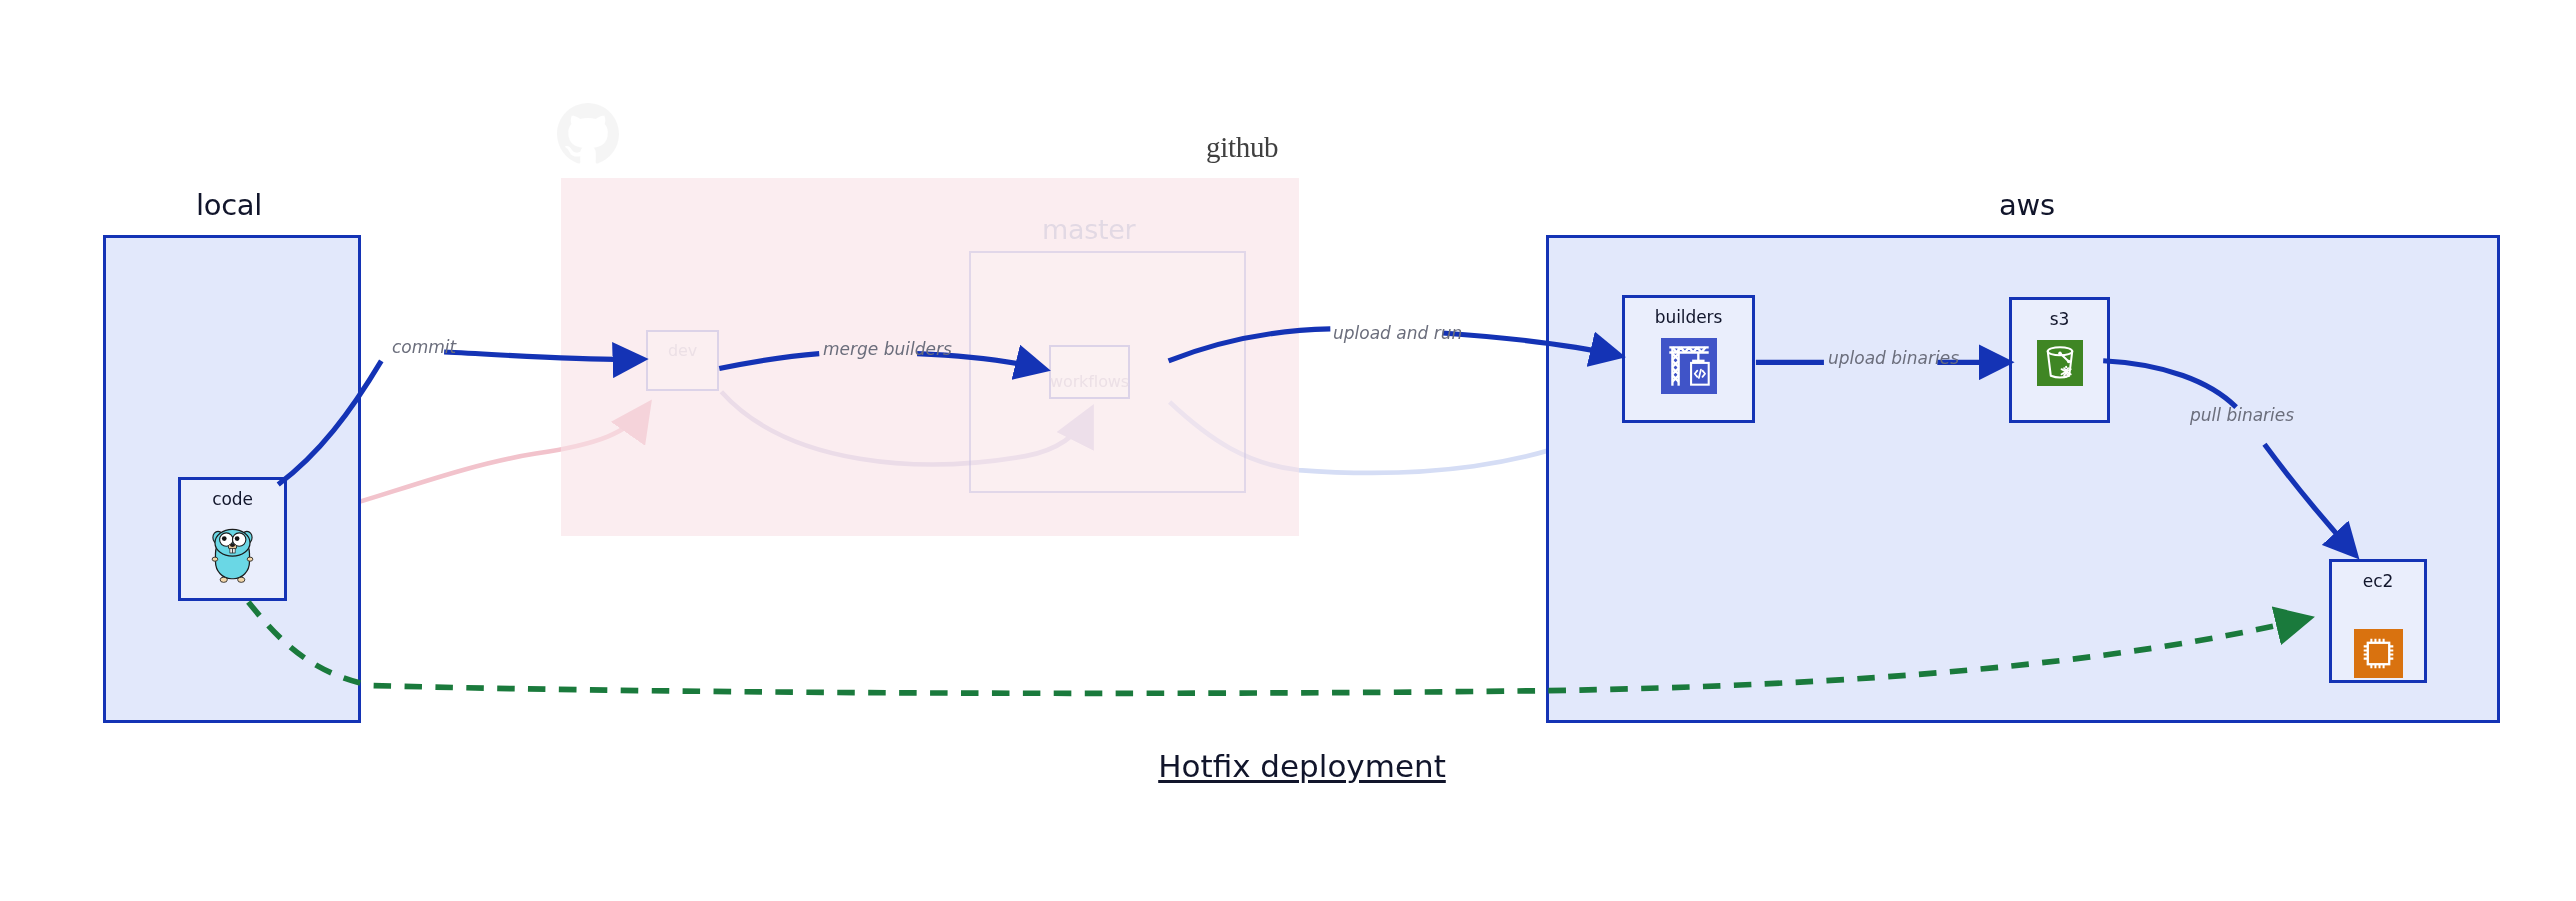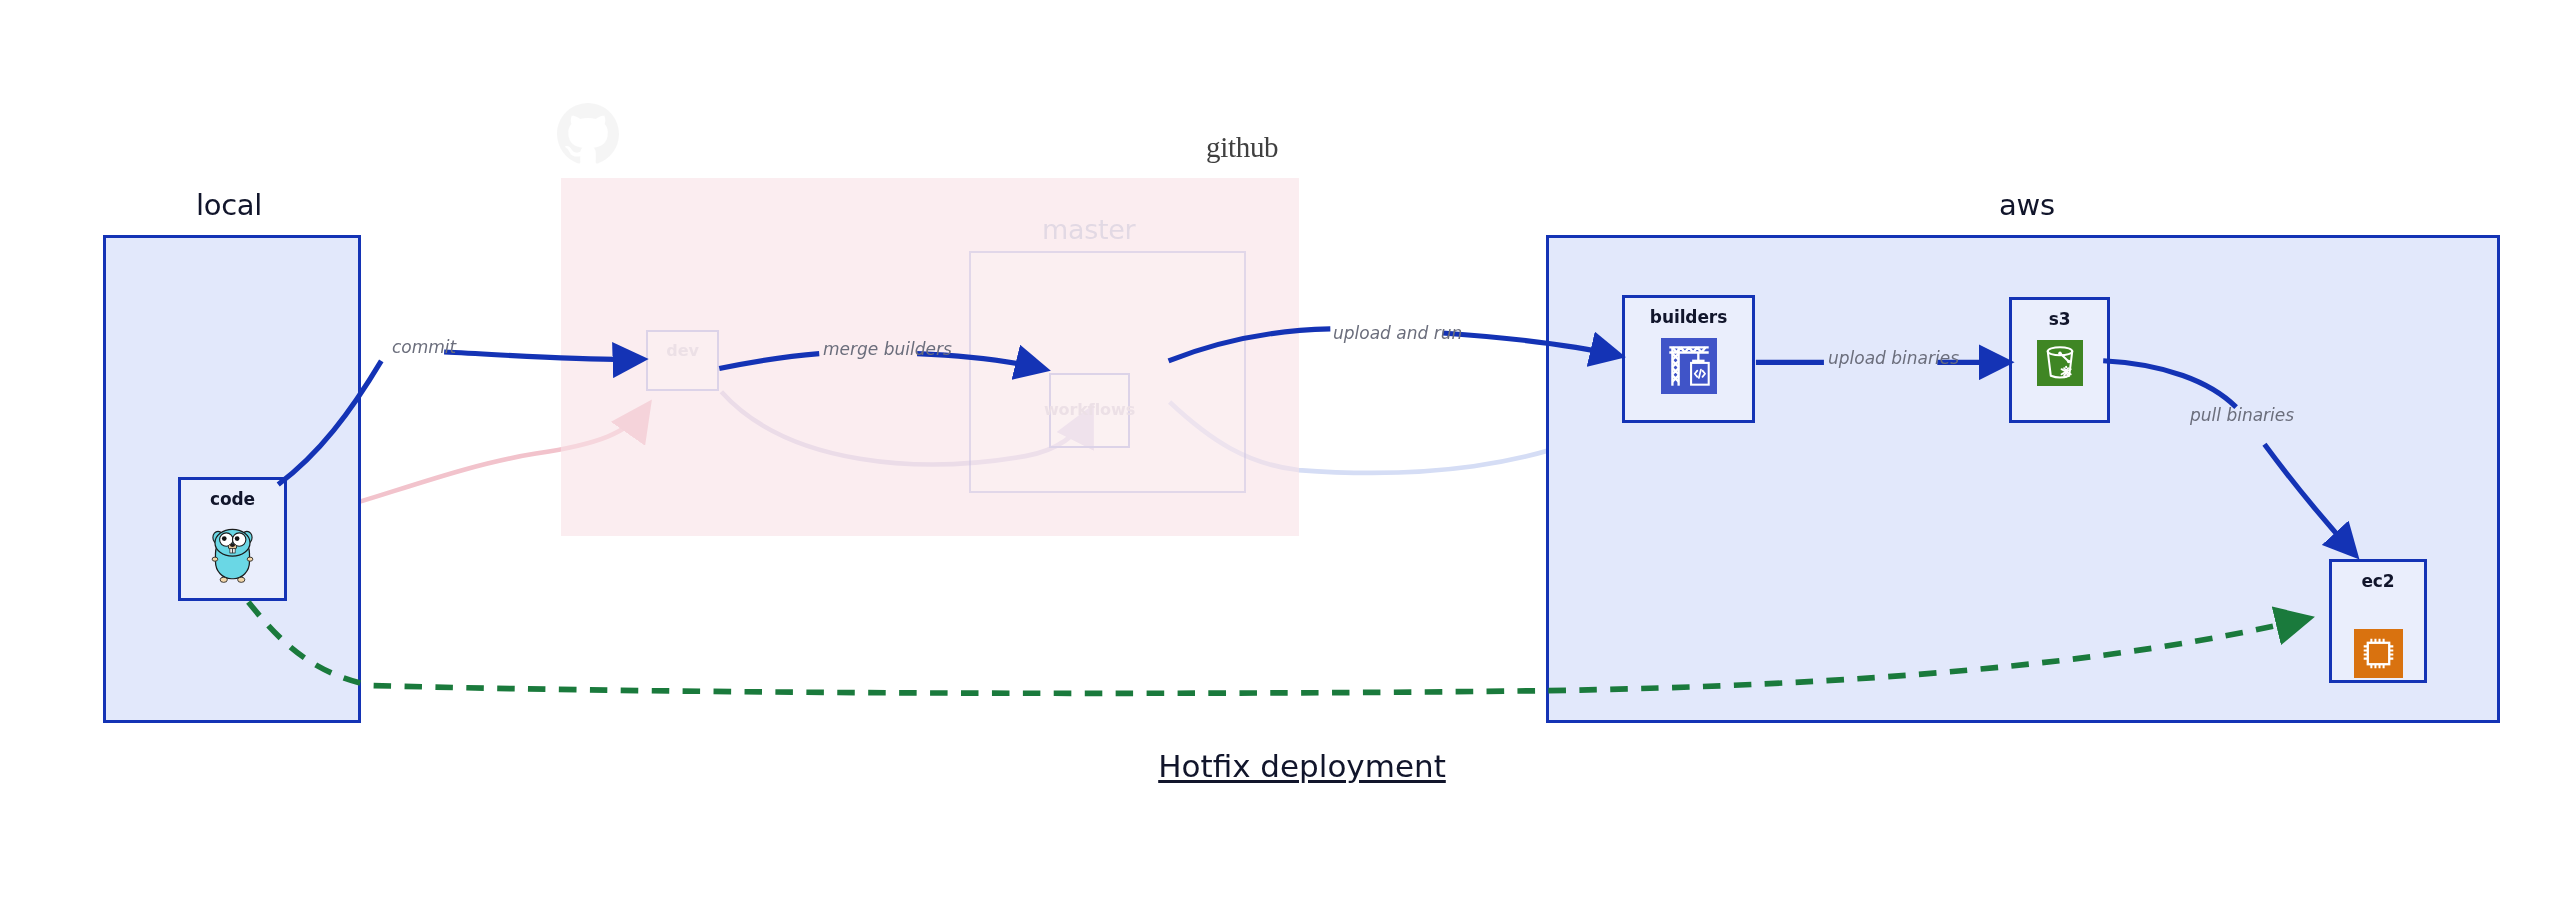--- a/index.html
+++ b/index.html
@@ -76,21 +76,21 @@
     box-sizing: border-box;
     z-index: 5;
     display: flex;
     flex-direction: column;
     align-items: center;
     background: #eaeefc;
     border: 3.6px solid #1433b5;
   }
   .node .node-title {
     font-family: "DejaVu Sans", "Liberation Sans", sans-serif;
-    font-weight: bold;
+    font-weight: normal;
     font-size: 17px;
     color: #11152b;
     margin-top: 9.3px;
     letter-spacing: -0.1px;
     white-space: nowrap;
   }
   .node .node-icon {
     margin-top: 10.3px;
   }
 
@@ -181,21 +181,21 @@
     </svg>
   </div>
 
   <div class="group-box subrepo" style="left:969px; top:251px; width:277px; height:242px; opacity:0.55;"></div>
   <div class="group-label muted-sub" style="left:1042px; top:214px; opacity:0.85;">master</div>
 
   <div class="node ghost" style="left:646px; top:330px; width:73px; height:61px;">
     <span class="node-title">dev</span>
   </div>
 
-  <div class="node ghost" style="left:1049px; top:345px; width:81px; height:75px;margin-top:28px;">
+  <div class="node ghost" style="left:1049px; top:345px; width:81px; height:54px;">
     <span class="node-title" style="margin-top:25px;">workflows</span>
   </div>
 
   <div class="group-box cloud" style="left:103px; top:235px; width:258px; height:488px;"></div>
   <div class="group-label" style="left:196px; top:188px;">local</div>
 
   <div class="node" style="left:178px; top:477px; width:109px; height:124px;">
     <span class="node-title">code</span>
     <span class="node-icon">
       <svg width="58" height="67" viewBox="0 0 112 130" aria-hidden="true">

